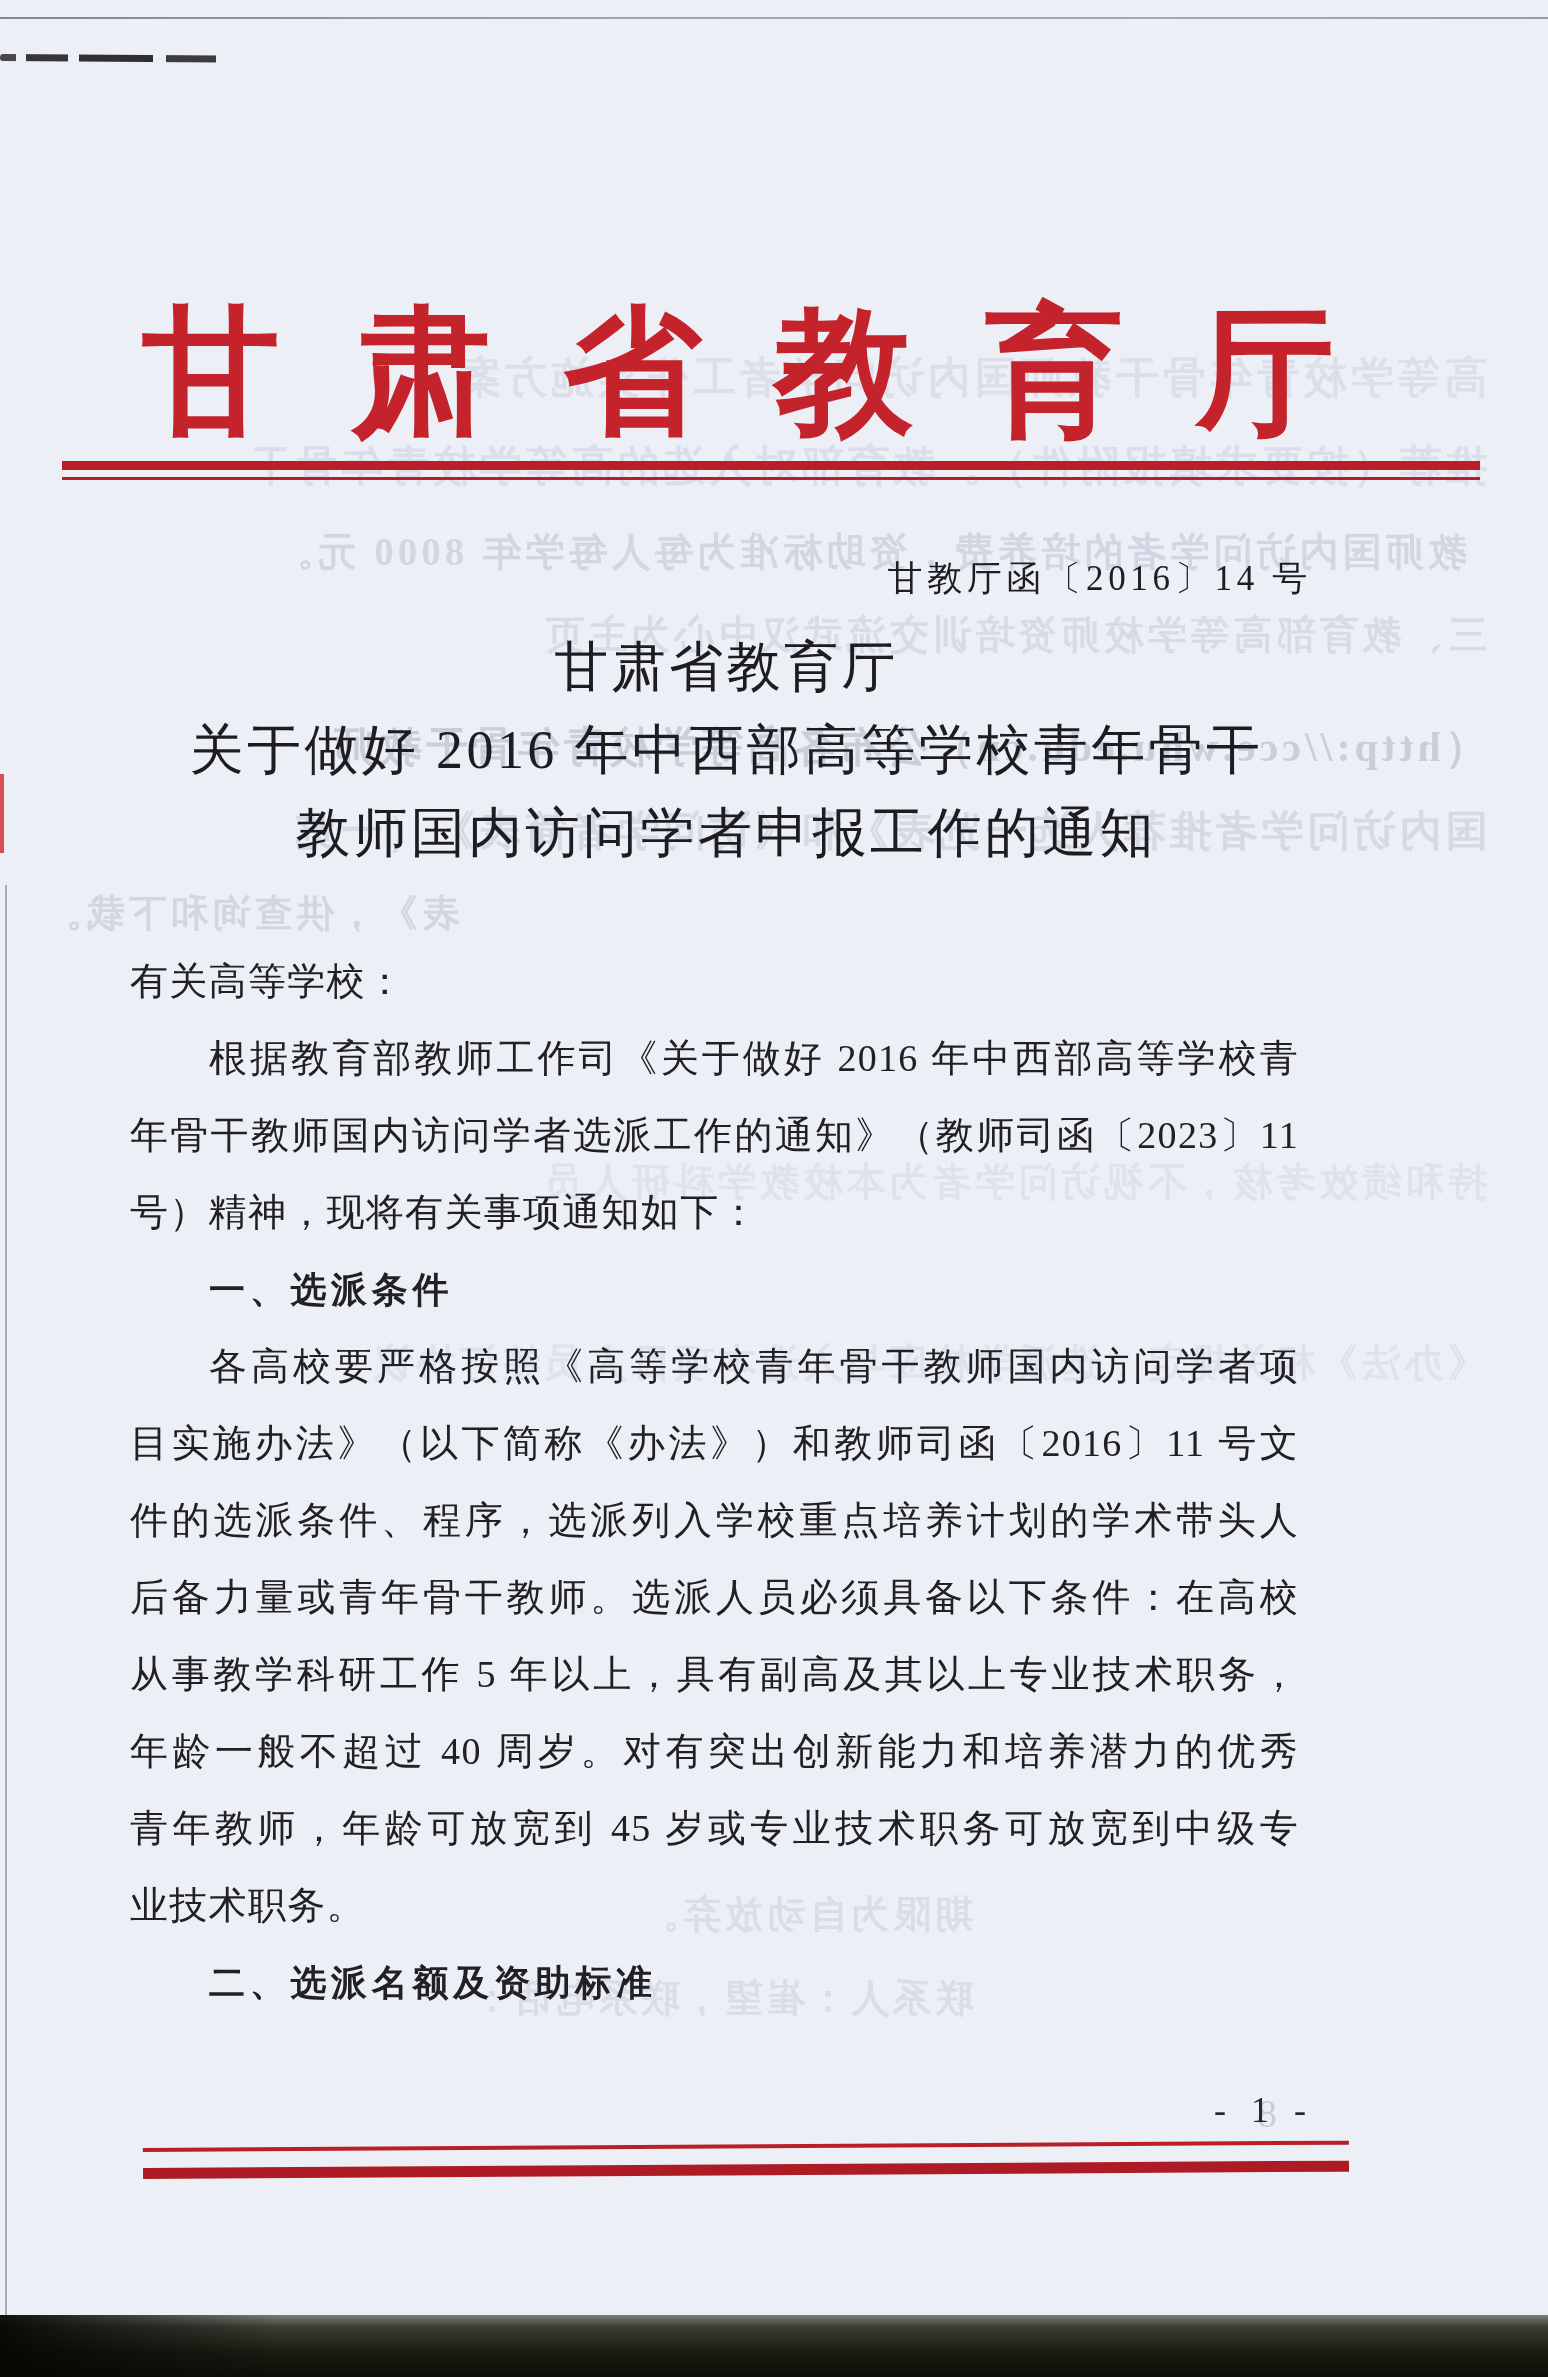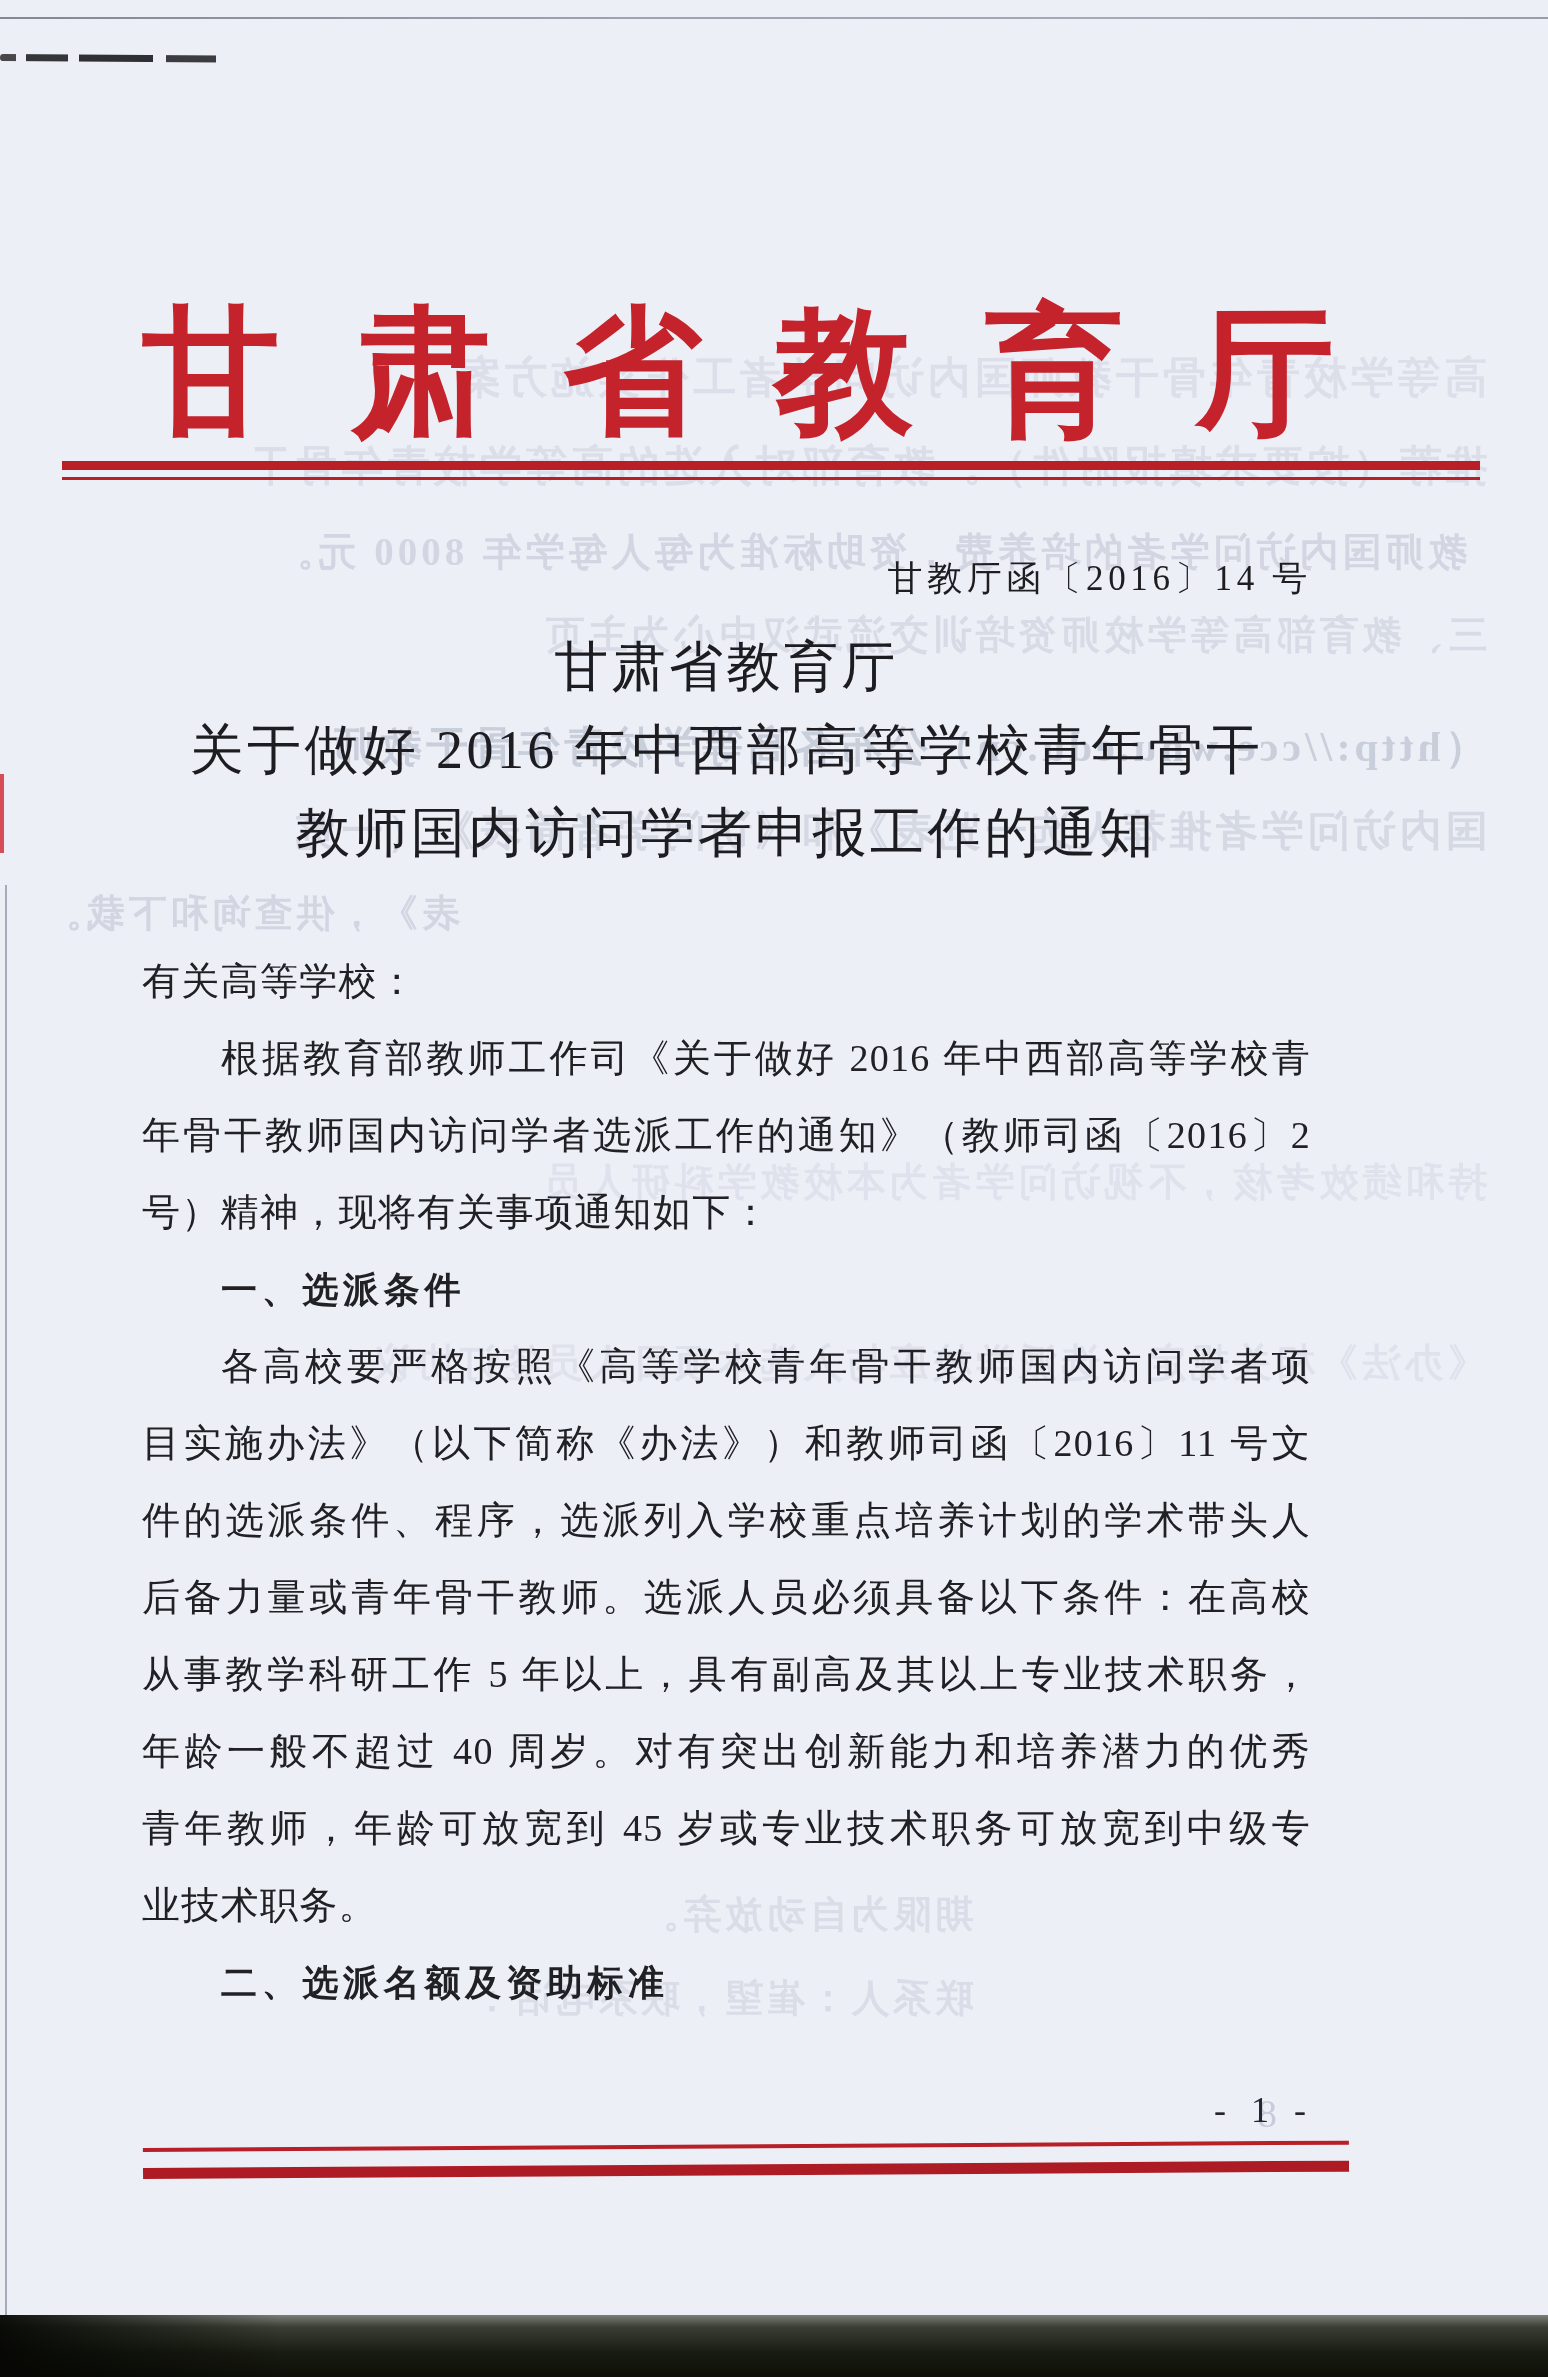--- a/index.html
+++ b/index.html
@@ -81,21 +81,21 @@
     font-size: 35px; letter-spacing: 4.7px; color: #1d1d22;
   }
 
   .title {
     position: absolute; top: 626px; left: 142px; width: 1169px;
     text-align: center; font-weight: normal; color: #1c1c21;
     font-size: 54px; line-height: 83px; letter-spacing: 3.4px;
   }
 
   .body {
-    position: absolute; top: 943px; left: 142px; width: 1169px;
+    position: absolute; top: 943px; left: 130px; width: 1169px;
     font-size: 38px; line-height: 77px; letter-spacing: 1.3px;
     color: #202025;
   }
   .line { min-height: 77px; }
   .line.stretch { text-align: justify; text-align-last: justify; }
   .line.indent { text-indent: 79px; }
   .line.heading {
     font-family: Liberation Sans, sans-serif;
     font-weight: bold; font-size: 36px; letter-spacing: 4.7px;
   }
@@ -151,21 +151,21 @@
 
   <div class="title">
     <div class="title-line">甘肃省教育厅</div>
     <div class="title-line">关于做好 2016 年中西部高等学校青年骨干</div>
     <div class="title-line">教师国内访问学者申报工作的通知</div>
   </div>
 
   <div class="body" id="body-lines">
       <div class="line">有关高等学校：</div>
       <div class="line indent stretch">根据教育部教师工作司《关于做好 2016 年中西部高等学校青</div>
-      <div class="line stretch">年骨干教师国内访问学者选派工作的通知》（教师司函〔2016〕2</div>
+      <div class="line stretch">年骨干教师国内访问学者选派工作的通知》（教师司函〔2023〕11</div>
       <div class="line">号）精神，现将有关事项通知如下：</div>
       <div class="line indent heading">一、选派条件</div>
       <div class="line indent stretch">各高校要严格按照《高等学校青年骨干教师国内访问学者项</div>
       <div class="line stretch">目实施办法》（以下简称《办法》）和教师司函〔2016〕11 号文</div>
       <div class="line stretch">件的选派条件、程序，选派列入学校重点培养计划的学术带头人</div>
       <div class="line stretch">后备力量或青年骨干教师。选派人员必须具备以下条件：在高校</div>
       <div class="line stretch">从事教学科研工作 5 年以上，具有副高及其以上专业技术职务，</div>
       <div class="line stretch">年龄一般不超过 40 周岁。对有突出创新能力和培养潜力的优秀</div>
       <div class="line stretch">青年教师，年龄可放宽到 45 岁或专业技术职务可放宽到中级专</div>
       <div class="line">业技术职务。</div>

